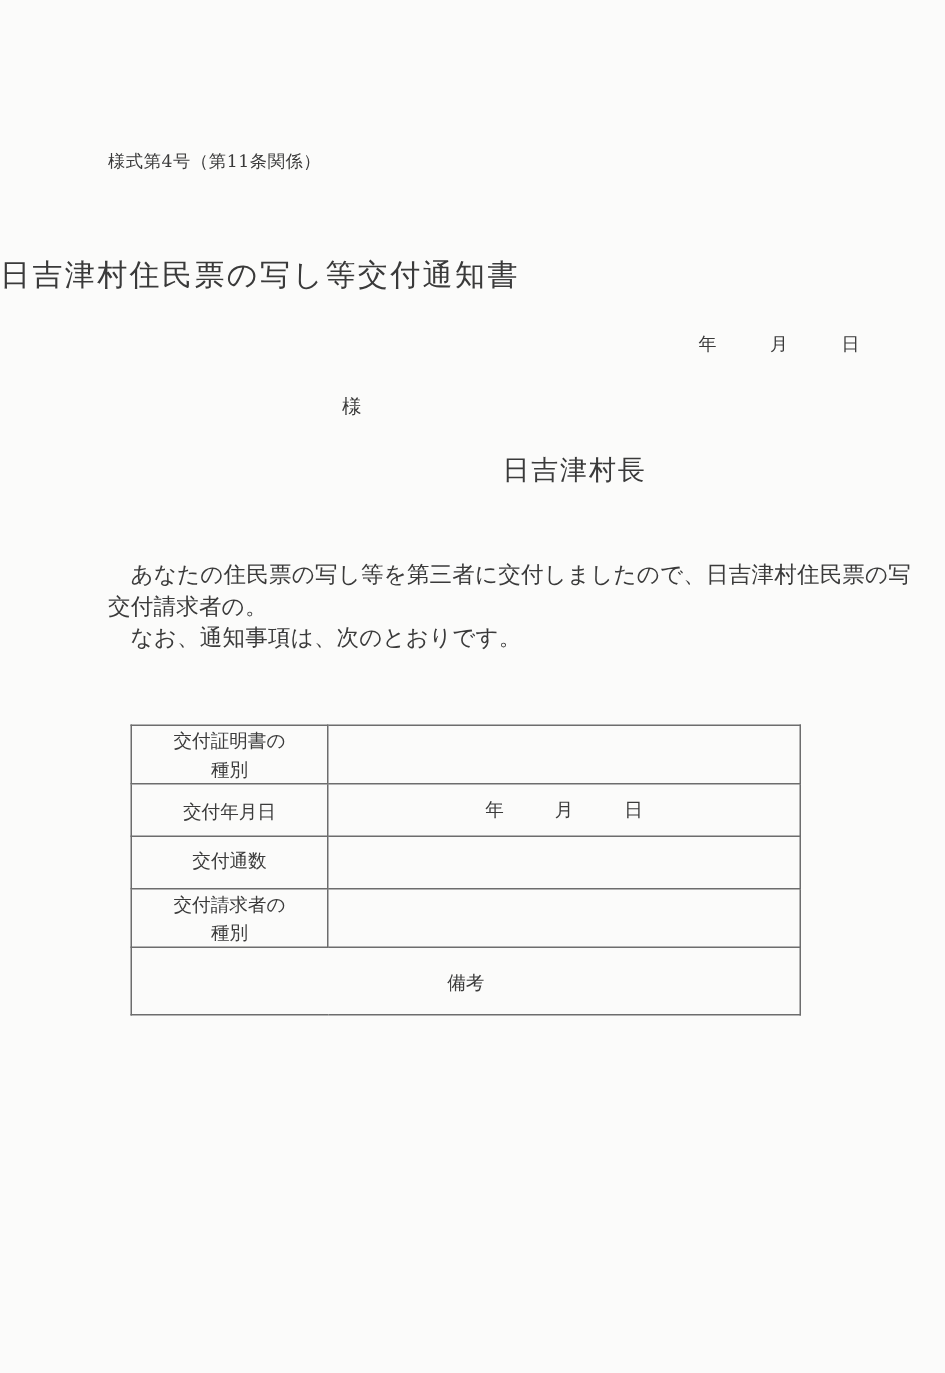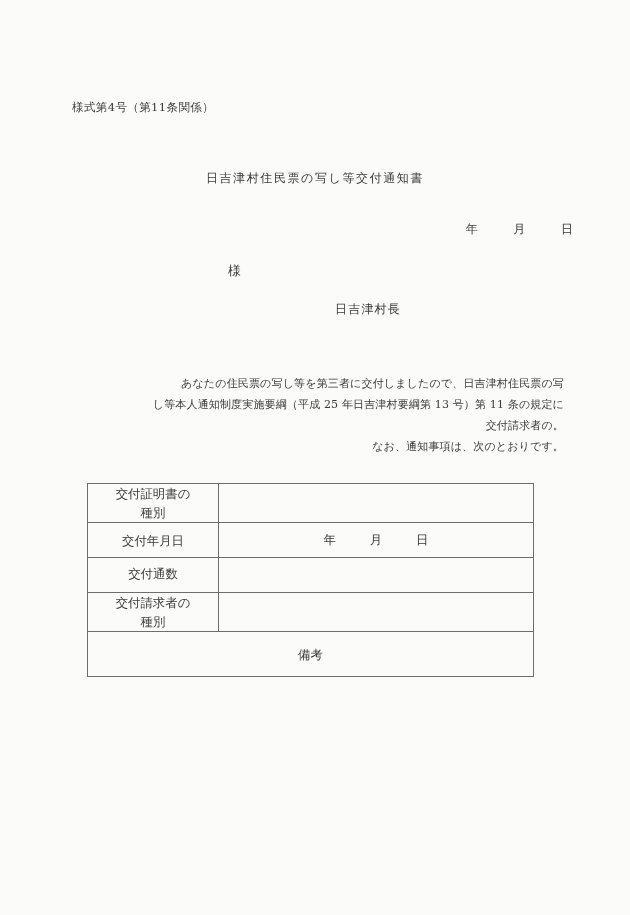--- a/index.html
+++ b/index.html
@@ -34,22 +34,22 @@
     letter-spacing: 0.4px;
     white-space: nowrap;
   }
 
   
   .doc-title {
     position: absolute;
     left: 0;
     right: 0;
     top: 170px;
-    text-align: center;
-    font-size: 12px;
+    text-align: left;
+    font-size: 20px;
     letter-spacing: 1.6px;
     white-space: nowrap;
   }
 
   
   .date-line {
     position: absolute;
     right: 57px;
     top: 221px;
     font-size: 12px;
@@ -67,35 +67,34 @@
     top: 262px;
     font-size: 13px;
     white-space: nowrap;
   }
 
   
   .issuer {
     position: absolute;
     left: 335px;
     top: 301px;
-    font-size: 12px;
+    font-size: 18px;
     letter-spacing: 1.2px;
     white-space: nowrap;
   }
 
   
   .body-text {
     position: absolute;
     left: 72px;
     top: 373px;
     width: 492px;
-    font-size: 11px;
+    font-size: 15px;
     line-height: 21px;
     letter-spacing: 0.15px;
-    text-align: right;
   }
   .body-text p {
     margin: 0;
     white-space: nowrap;
   }
   .body-text p.indent {
     text-indent: 1em;
   }
 
   
@@ -170,21 +169,20 @@
     <span class="gap"></span>
     <span>日</span>
   </div>
 
   <div class="addressee">様</div>
 
   <div class="issuer">日吉津村長</div>
 
   <div class="body-text">
     <p class="indent">あなたの住民票の写し等を第三者に交付しましたので、日吉津村住民票の写</p>
-    <p>し等本人通知制度実施要綱（平成 25 年日吉津村要綱第 13 号）第 11 条の規定に</p>
     <p>交付請求者の。</p>
     <p class="indent">なお、通知事項は、次のとおりです。</p>
   </div>
 
   <table class="notice-table">
     <colgroup>
       <col class="label-col">
       <col class="value-col">
     </colgroup>
     <tbody>

